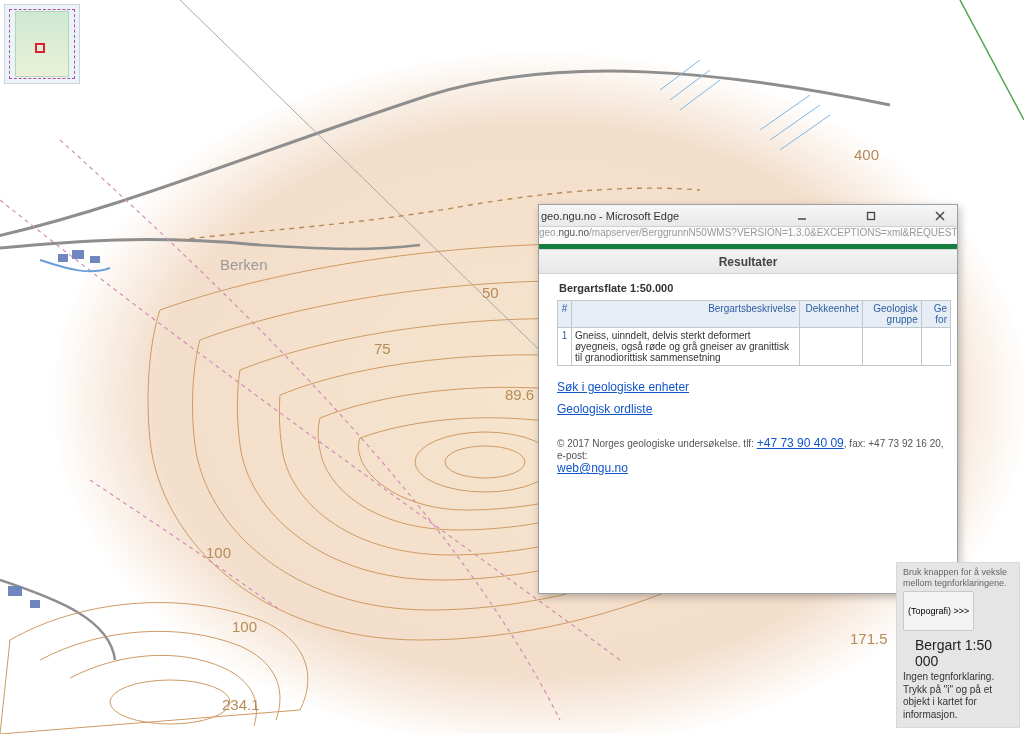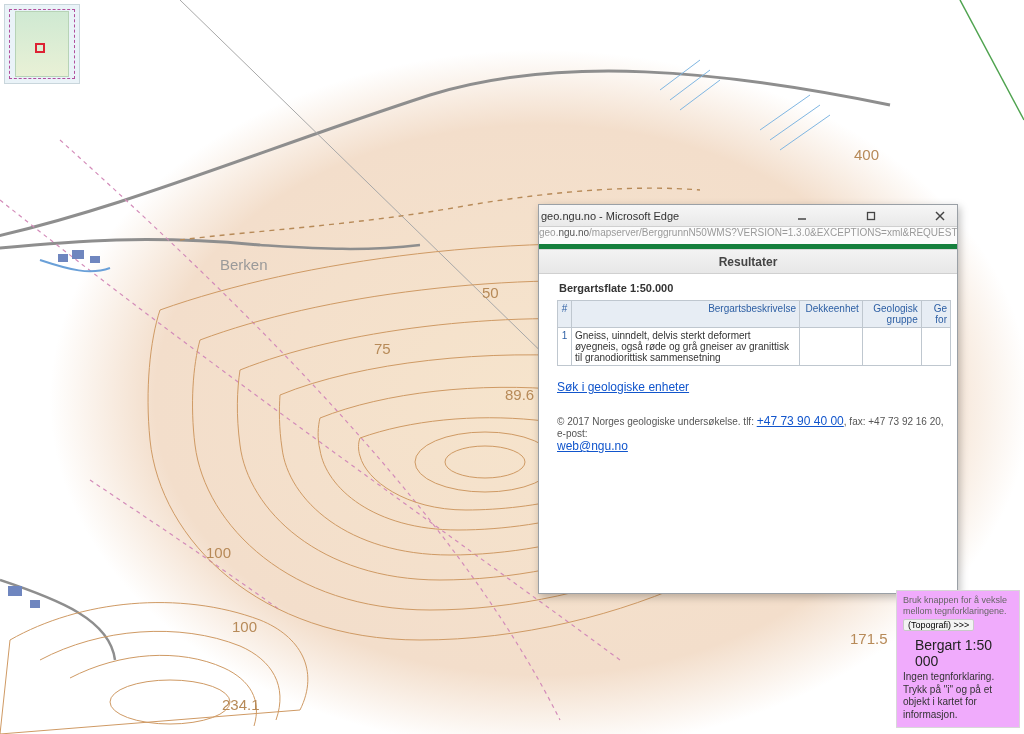--- a/index.html
+++ b/index.html
@@ -74,26 +74,26 @@
   col.c-last{ width: auto; }
 
   .links { margin-top: 14px; }
   .links a, .footer a { color: #1155cc; text-decoration: underline; font-size: 12px; }
   .links div { margin-bottom: 8px; }
   .footer { margin-top: 20px; font-size: 10px; color:#555; }
 
   
   .legend {
     position:absolute; right:4px; bottom:6px; width:124px;
-    background:#f0abfc; border:1px solid #d8d8d8; padding:4px 6px 6px 6px;
+    background:#e5e5e5; border:1px solid #d8d8d8; padding:4px 6px 6px 6px;
     font-size:10px; color:#444;
   }
   .legend .hint { font-size:9px; color:#666; line-height:1.2; }
   .legend button {
-    margin:2px 0 4px 0; font-size:9px; padding:0 4px;
+    margin:2px 0 4px 0; font-size:9px; padding:14px 4px;
     background:#f3f3f3; border:1px solid #c9c9c9; border-radius:2px;
   }
   .legend .lg-title { font-size:14px; color:#222; margin:2px 0 2px 12px; }
   .legend .lg-body { font-size:10px; color:#333; line-height:1.25; }
 
   
   .clabel { position:absolute; font-size:15px; color:#b78a58; }
 </style>
 </head>
 <body>
@@ -223,24 +223,25 @@
           <td>Gneiss, uinndelt, delvis sterkt deformert øyegneis, også røde og grå gneiser av granittisk til granodiorittisk sammensetning</td>
           <td></td>
           <td></td>
           <td></td>
         </tr>
       </tbody>
     </table>
 
     <div class="links">
       <div><a href="#">Søk i geologiske enheter</a></div>
+      <div><a href="#">Geologisk ordliste</a></div>
     </div>
 
     <div class="footer">
-      <span>© 2017 Norges geologiske undersøkelse. tlf: </span><a href="#">+47 73 90 40 00</a><span>, fax: +47 73 92 16 20, e-post:</span><br>
+      <span>© 2017 Norges geologiske undersøkelse. tlf: </span><a href="#">+47 73 90 40 09</a><span>, fax: +47 73 92 16 20, e-post:</span><br>
       <a href="#">web@ngu.no</a>
     </div>
   </div>
 </div>
 
 <div class="legend">
   <div class="hint">Bruk knappen for å veksle mellom tegnforklaringene.</div>
   <button>(Topografi) &gt;&gt;&gt;</button>
   <div class="lg-title">Bergart  1:50 000</div>
   <div class="lg-body">Ingen tegnforklaring. Trykk på "i" og på et objekt i kartet for informasjon.</div>

